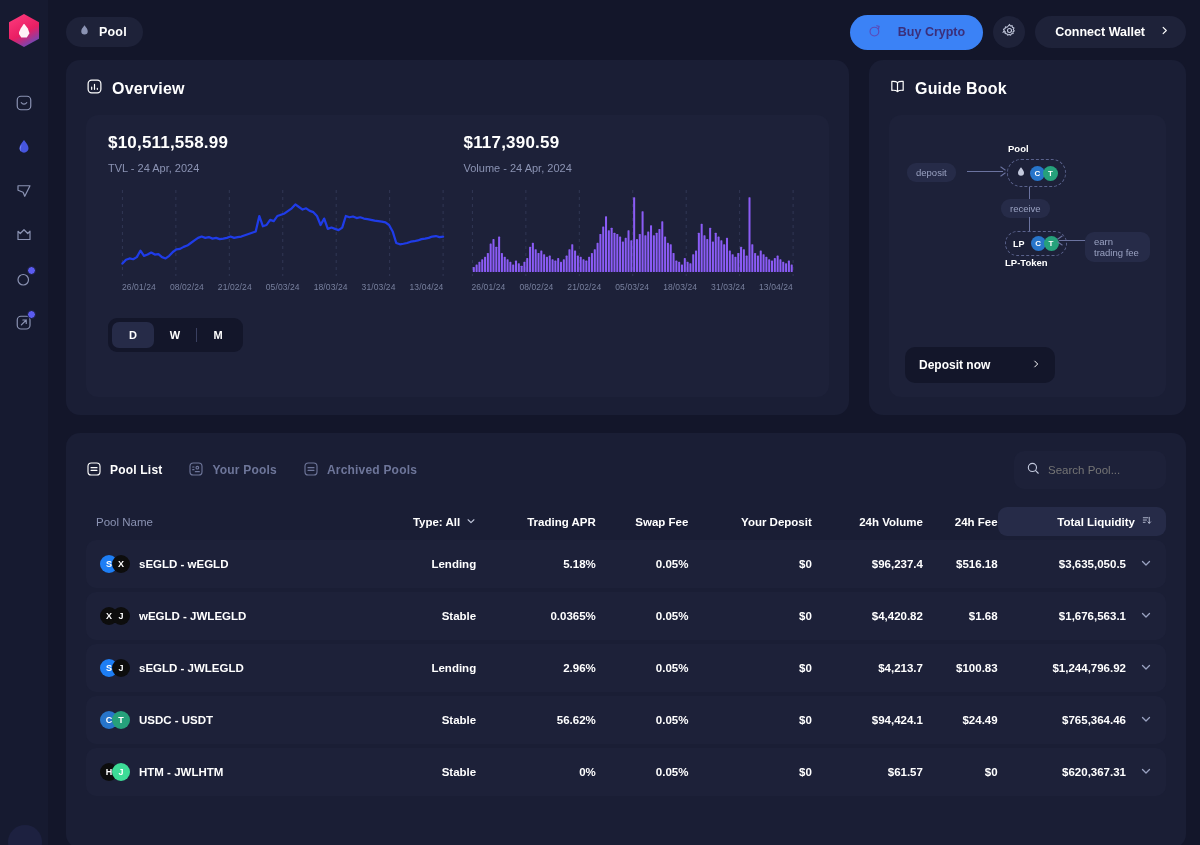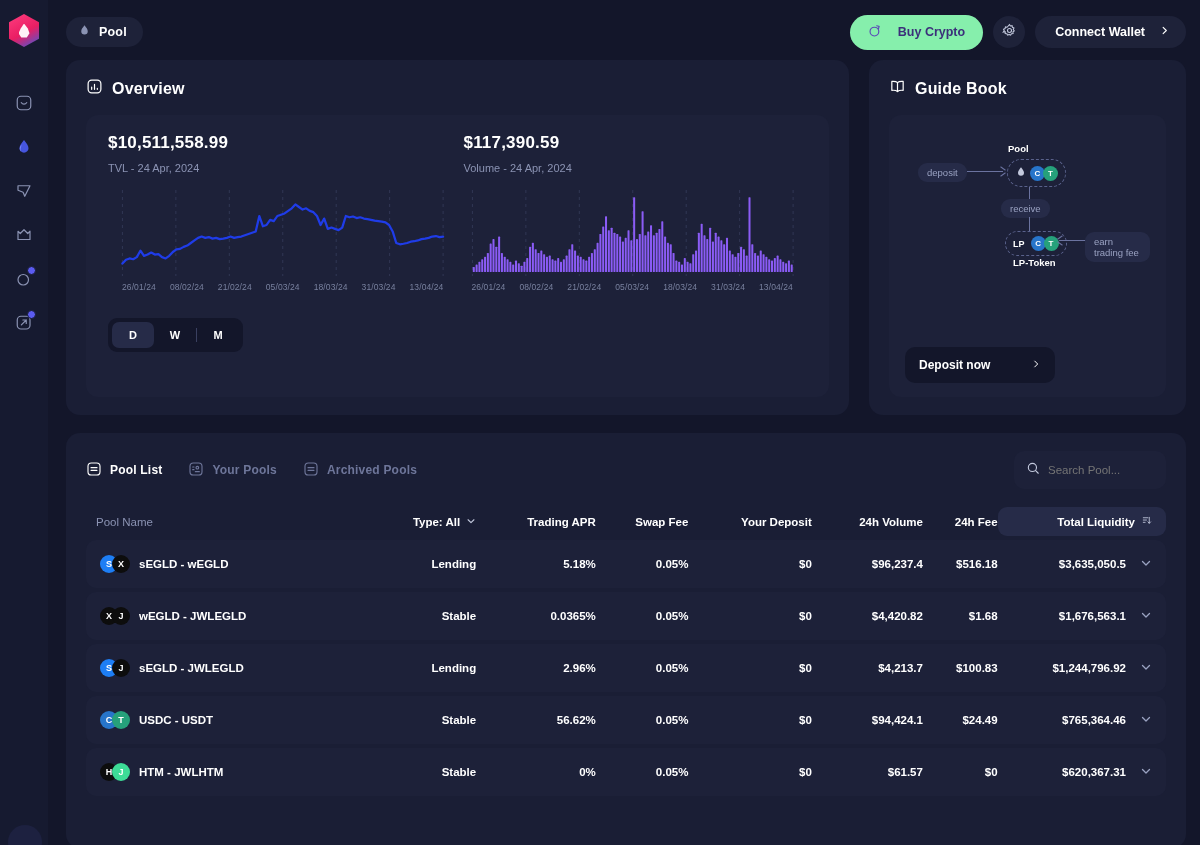--- a/index.html
+++ b/index.html
@@ -59,21 +59,21 @@
   .pill-pool {
     display: flex; align-items: center; gap: 8px;
     background: #1e2239; border-radius: 16px;
     padding: 7px 16px 7px 12px;
     color: #fff; font-size: 12.5px; font-weight: 700; letter-spacing: .2px;
     cursor: pointer;
   }
   .topbar-right { margin-left: auto; display: flex; align-items: center; gap: 10px; }
   .btn-buy {
     display: flex; align-items: center; gap: 16px;
-    background: #86efac; border-radius: 18px;
+    background: #3b82f6; border-radius: 18px;
     padding: 9px 18px; border: none;
     color: #3b2f7a; font-size: 12.5px; font-weight: 700;
     font-family: "Liberation Sans", sans-serif; cursor: pointer;
   }
   .btn-gear {
     width: 32px; height: 32px; border-radius: 50%;
     background: #1e2239; border: none;
     display: flex; align-items: center; justify-content: center; cursor: pointer;
   }
   .btn-wallet {
@@ -510,21 +510,21 @@
           </svg>
         </span>
         <span>Guide Book</span>
       </div>
 
       <div class="guide-card">
         <div class="diagram">
 
           <div class="dg-label" style="left:103px; top:4px;">Pool</div>
 
-          <div class="dg-chip" style="left:13px; top:24px;">deposit</div>
+          <div class="dg-chip" style="left:2px; top:24px;">deposit</div>
           <div class="dg-line" style="left:62px; top:32px; width:36px; height:1px;"></div>
           <div class="dg-line" style="left:95px; top:29px; width:6px; height:1px; transform:rotate(35deg);"></div>
           <div class="dg-line" style="left:95px; top:35px; width:6px; height:1px; transform:rotate(-35deg);"></div>
 
           <div class="dg-node" style="left:102px; top:20px;">
             <span>
               <svg width="12" height="12" viewBox="0 0 24 24" fill="#c3c9dd">
                 <path d="M12 2.5c3.2 4.4 6 7.3 6 11a6 6 0 01-12 0c0-3.7 2.8-6.6 6-11z"></path>
               </svg>
             </span>
@@ -534,21 +534,21 @@
 
           <div class="dg-line" style="left:124px; top:48px; width:1px; height:14px;"></div>
           <div class="dg-chip" style="left:96px; top:60px;">receive</div>
           <div class="dg-line" style="left:124px; top:78px; width:1px; height:14px;"></div>
 
           <div class="dg-node" style="left:100px; top:92px;">
             <span class="lp-txt">LP</span>
             <span class="coin usdc">C</span>
             <span class="coin usdt">T</span>
           </div>
-          <div class="dg-label" style="left:108px; top:118px;">LP-Token</div>
+          <div class="dg-label" style="left:100px; top:118px;">LP-Token</div>
 
           <div class="dg-line" style="left:154px; top:101px; width:28px; height:1px;"></div>
           <div class="dg-line" style="left:152px; top:98px; width:6px; height:1px; transform:rotate(-35deg);"></div>
           <div class="dg-line" style="left:152px; top:104px; width:6px; height:1px; transform:rotate(35deg);"></div>
           <div class="dg-chip" style="left:180px; top:93px;">earn trading fee</div>
         </div>
 
         <button class="btn-deposit">
           <span>Deposit now</span>
           <span>

